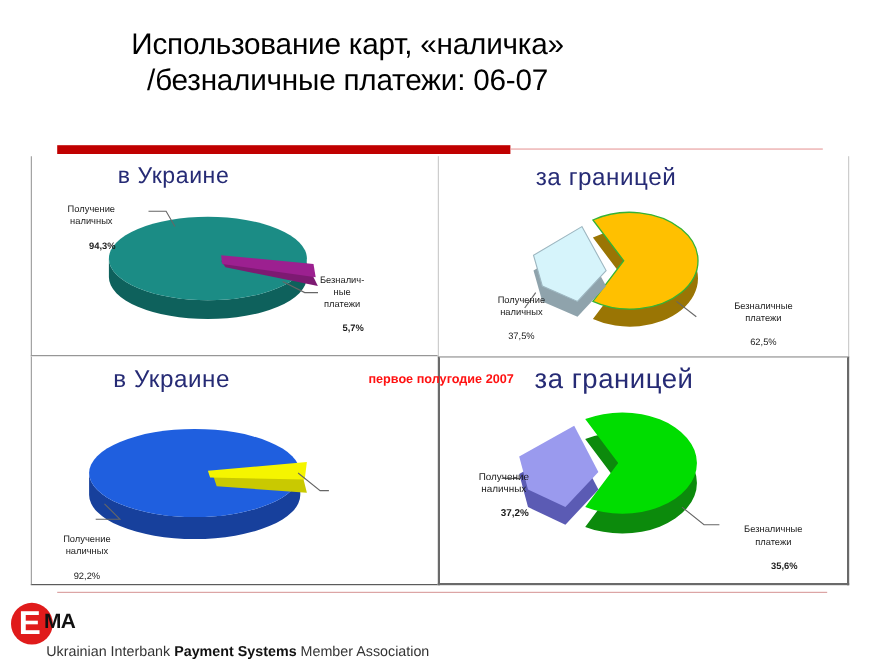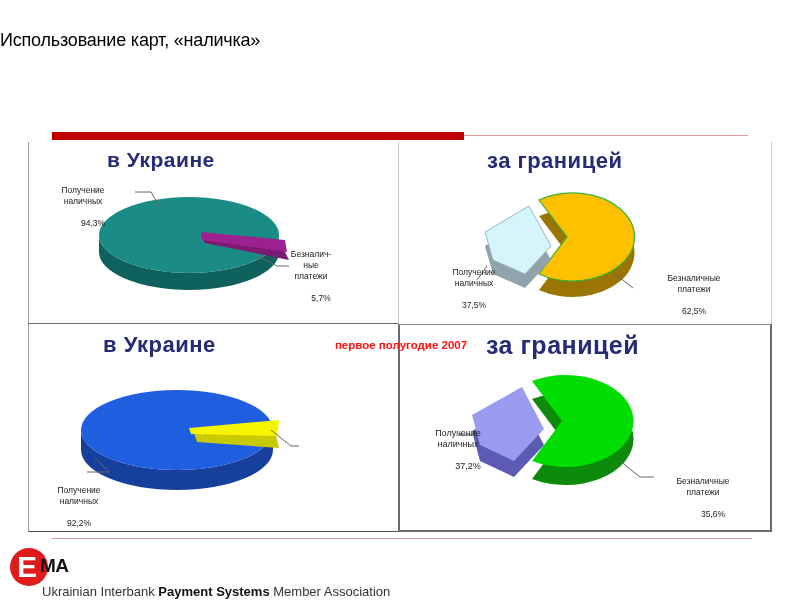--- a/index.html
+++ b/index.html
@@ -14,21 +14,22 @@
     overflow: hidden;
     position: relative;
   }
 
   
   .slide-title {
     position: absolute;
     left: 0;
     top: 24px;
     width: 632px;
-    font-size: 18px;
+    text-align: center;
+    font-size: 27px;
     line-height: 33px;
     color: #000000;
     font-weight: 400;
     letter-spacing: -0.2px;
   }
   .slide-title .line2 { display: block; }
 
   
   .title-rule-wrap {
     position: absolute;
@@ -70,21 +71,21 @@
               border-left: 1px solid #9a9a9a; border-bottom: 1px solid #6a6a6a; }
   .panel-tr { left: 370px; top: 0;  width: 374px; height: 182px;
               border-left: 1px solid #c8c8c8; border-right: 1px solid #c8c8c8; }
   .panel-bl { left: 0;    top: 182px; width: 370px; height: 208px;
               border-left: 1px solid #9a9a9a; border-bottom: 1px solid #4a4a4a; }
   .panel-br { left: 370px; top: 182px; width: 374px; height: 208px;
               border: 2px solid #6a6a6a; border-top: 1px solid #8a8a8a; }
 
   .panel-heading {
     position: absolute;
-    font-weight: bold;
+    font-weight: normal;
     color: #262b75;
     letter-spacing: 0.5px;
     white-space: nowrap;
   }
   .heading-tl { left: 78px; top: 6px;  font-size: 21px; }
   .heading-tr { left: 88px; top: 6px;  font-size: 22px; }
   .heading-bl { left: 74px; top: 8px;  font-size: 22px; }
   .heading-br { left: 86px; top: 6px;  font-size: 25px; }
 
   
@@ -105,21 +106,21 @@
 
   .callout-label {
     position: absolute;
     font-size: 8.5px;
     color: #1b1b1b;
     line-height: 11px;
     text-align: center;
     white-space: pre-line;
     font-family: "Liberation Sans", sans-serif;
   }
-  .callout-label b { font-weight: normal; padding-left: 20px; }
+  .callout-label b { font-weight: bold; padding-left: 20px; }
 
   
   .footer-rule {
     position: absolute;
     left: 52px;
     top: 538px;
     width: 700px;
     height: 1px;
     background: #D99C9C;
   }
@@ -162,20 +163,21 @@
     color: #333333;
     white-space: nowrap;
   }
   .logo-tagline b { font-weight: bold; color: #111; }
 </style>
 </head>
 <body>
 
 <div class="slide-title">
   <span>Использование карт, «наличка»</span>
+  <span class="line2">/безналичные платежи: 06-07</span>
 </div>
 
 <div class="title-rule-wrap">
   <div class="title-rule-thick"></div>
   <div class="title-rule-thin"></div>
 </div>
 
 <div class="chart-area">
 
   <div class="panel panel-tl">

